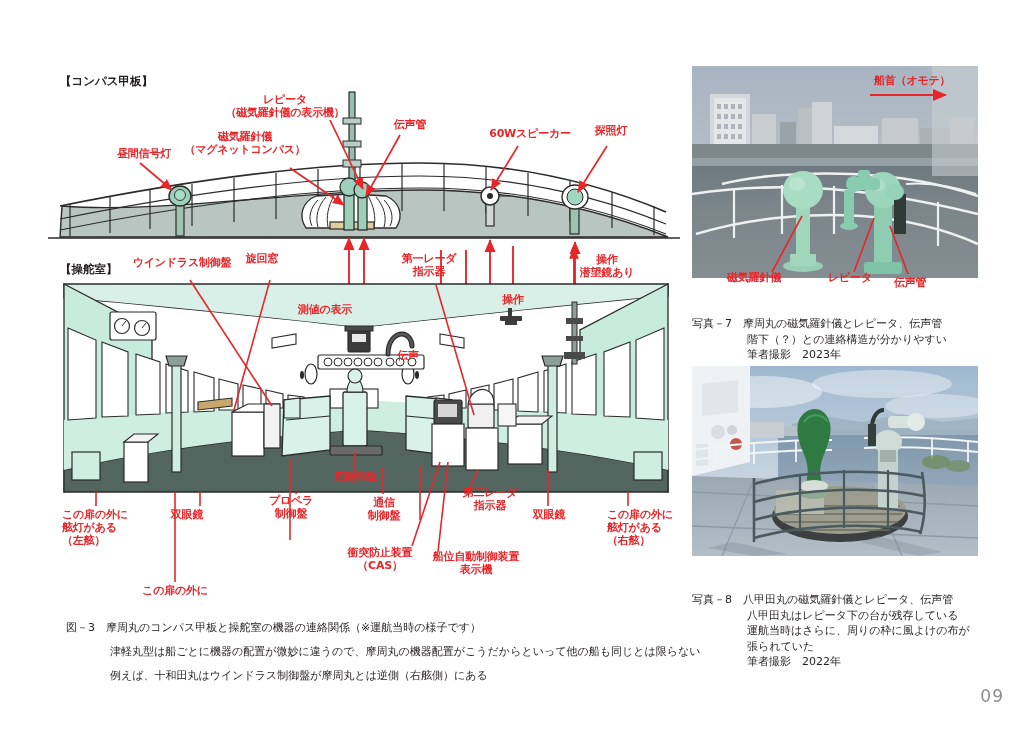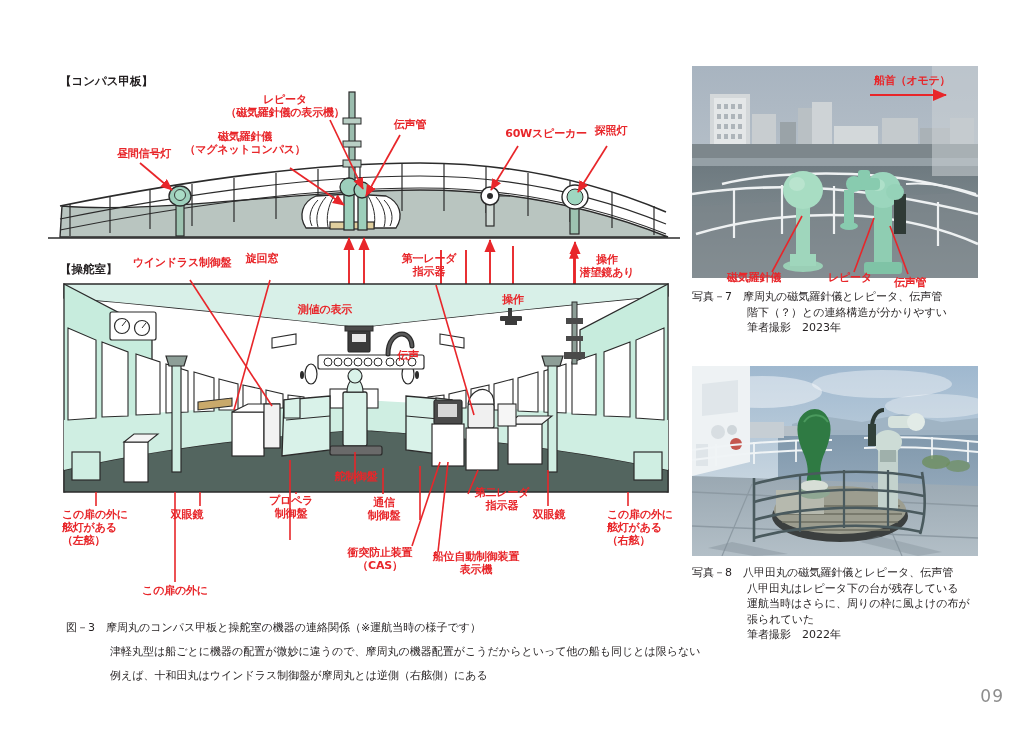--- a/index.html
+++ b/index.html
@@ -38,20 +38,21 @@
 
   
   .photo{position:absolute;overflow:hidden;}
   .cap{
     position:absolute;
     color:#231f20;
     font-size:11px;
     line-height:15.5px;
     white-space:pre;
     font-weight:500;
+    margin-top:27px;
   }
 
   .figcap{
     position:absolute;
     color:#231f20;
     font-size:11px;
     line-height:24px;
     white-space:pre;
     font-weight:500;
   }
@@ -356,21 +357,21 @@
 
   <div class="blk" style="left:60px;top:74px;">【コンパス甲板】</div>
   <div class="blk" style="left:60px;top:262px;">【操舵室】</div>
 
   <div class="lbl c" style="left:104px;top:147px;width:80px;">昼間信号灯</div>
   <div class="lbl c" style="left:180px;top:130px;width:130px;">磁気羅針儀
 （マグネットコンパス）</div>
   <div class="lbl c" style="left:205px;top:93px;width:160px;">レピータ
 （磁気羅針儀の表示機）</div>
   <div class="lbl c" style="left:380px;top:118px;width:60px;">伝声管</div>
-  <div class="lbl c" style="left:496px;top:127px;width:100px;text-align:center;">60Wスピーカー</div>
+  <div class="lbl c" style="left:480px;top:127px;width:100px;text-align:center;">60Wスピーカー</div>
   <div class="lbl c" style="left:585px;top:124px;width:52px;">探照灯</div>
 
   <div class="lbl c" style="left:122px;top:256px;width:120px;">ウインドラス制御盤</div>
   <div class="lbl c" style="left:232px;top:252px;width:60px;">旋回窓</div>
   <div class="lbl c" style="left:289px;top:303px;width:72px;">測値の表示</div>
   <div class="lbl c" style="left:389px;top:313px;width:38px;margin-top:36px;">伝声</div>
   <div class="lbl c" style="left:398px;top:252px;width:62px;">第一レーダ
 指示器</div>
   <div class="lbl c" style="left:494px;top:293px;width:38px;">操作</div>
   <div class="lbl c" style="left:570px;top:253px;width:74px;">操作
@@ -383,21 +384,21 @@
   <div class="lbl c" style="left:118px;top:584px;width:114px;">この扉の外に</div>
   <div class="lbl c" style="left:262px;top:494px;width:58px;">プロペラ
 制御盤</div>
   <div class="lbl c" style="left:327px;top:470px;width:58px;">舵制御盤</div>
   <div class="lbl c" style="left:356px;top:496px;width:56px;">通信
 制御盤</div>
   <div class="lbl c" style="left:333px;top:546px;width:94px;">衝突防止装置
 （CAS）</div>
   <div class="lbl c" style="left:424px;top:550px;width:104px;">船位自動制御装置
 表示機</div>
-  <div class="lbl c" style="left:459px;top:486px;width:62px;margin-left:12px;">第二レーダ
+  <div class="lbl c" style="left:459px;top:486px;width:62px;">第二レーダ
 指示器</div>
   <div class="lbl c" style="left:526px;top:508px;width:46px;">双眼鏡</div>
   <div class="lbl" style="left:607px;top:508px;width:92px;">この扉の外に
 舷灯がある
 （右舷）</div>
 
   <div class="figcap" style="left:66px;top:616px;">図－3　摩周丸のコンパス甲板と操舵室の機器の連絡関係（※運航当時の様子です）
 　　　　津軽丸型は船ごとに機器の配置が微妙に違うので、摩周丸の機器配置がこうだからといって他の船も同じとは限らない
 　　　　例えば、十和田丸はウインドラス制御盤が摩周丸とは逆側（右舷側）にある</div>
 

